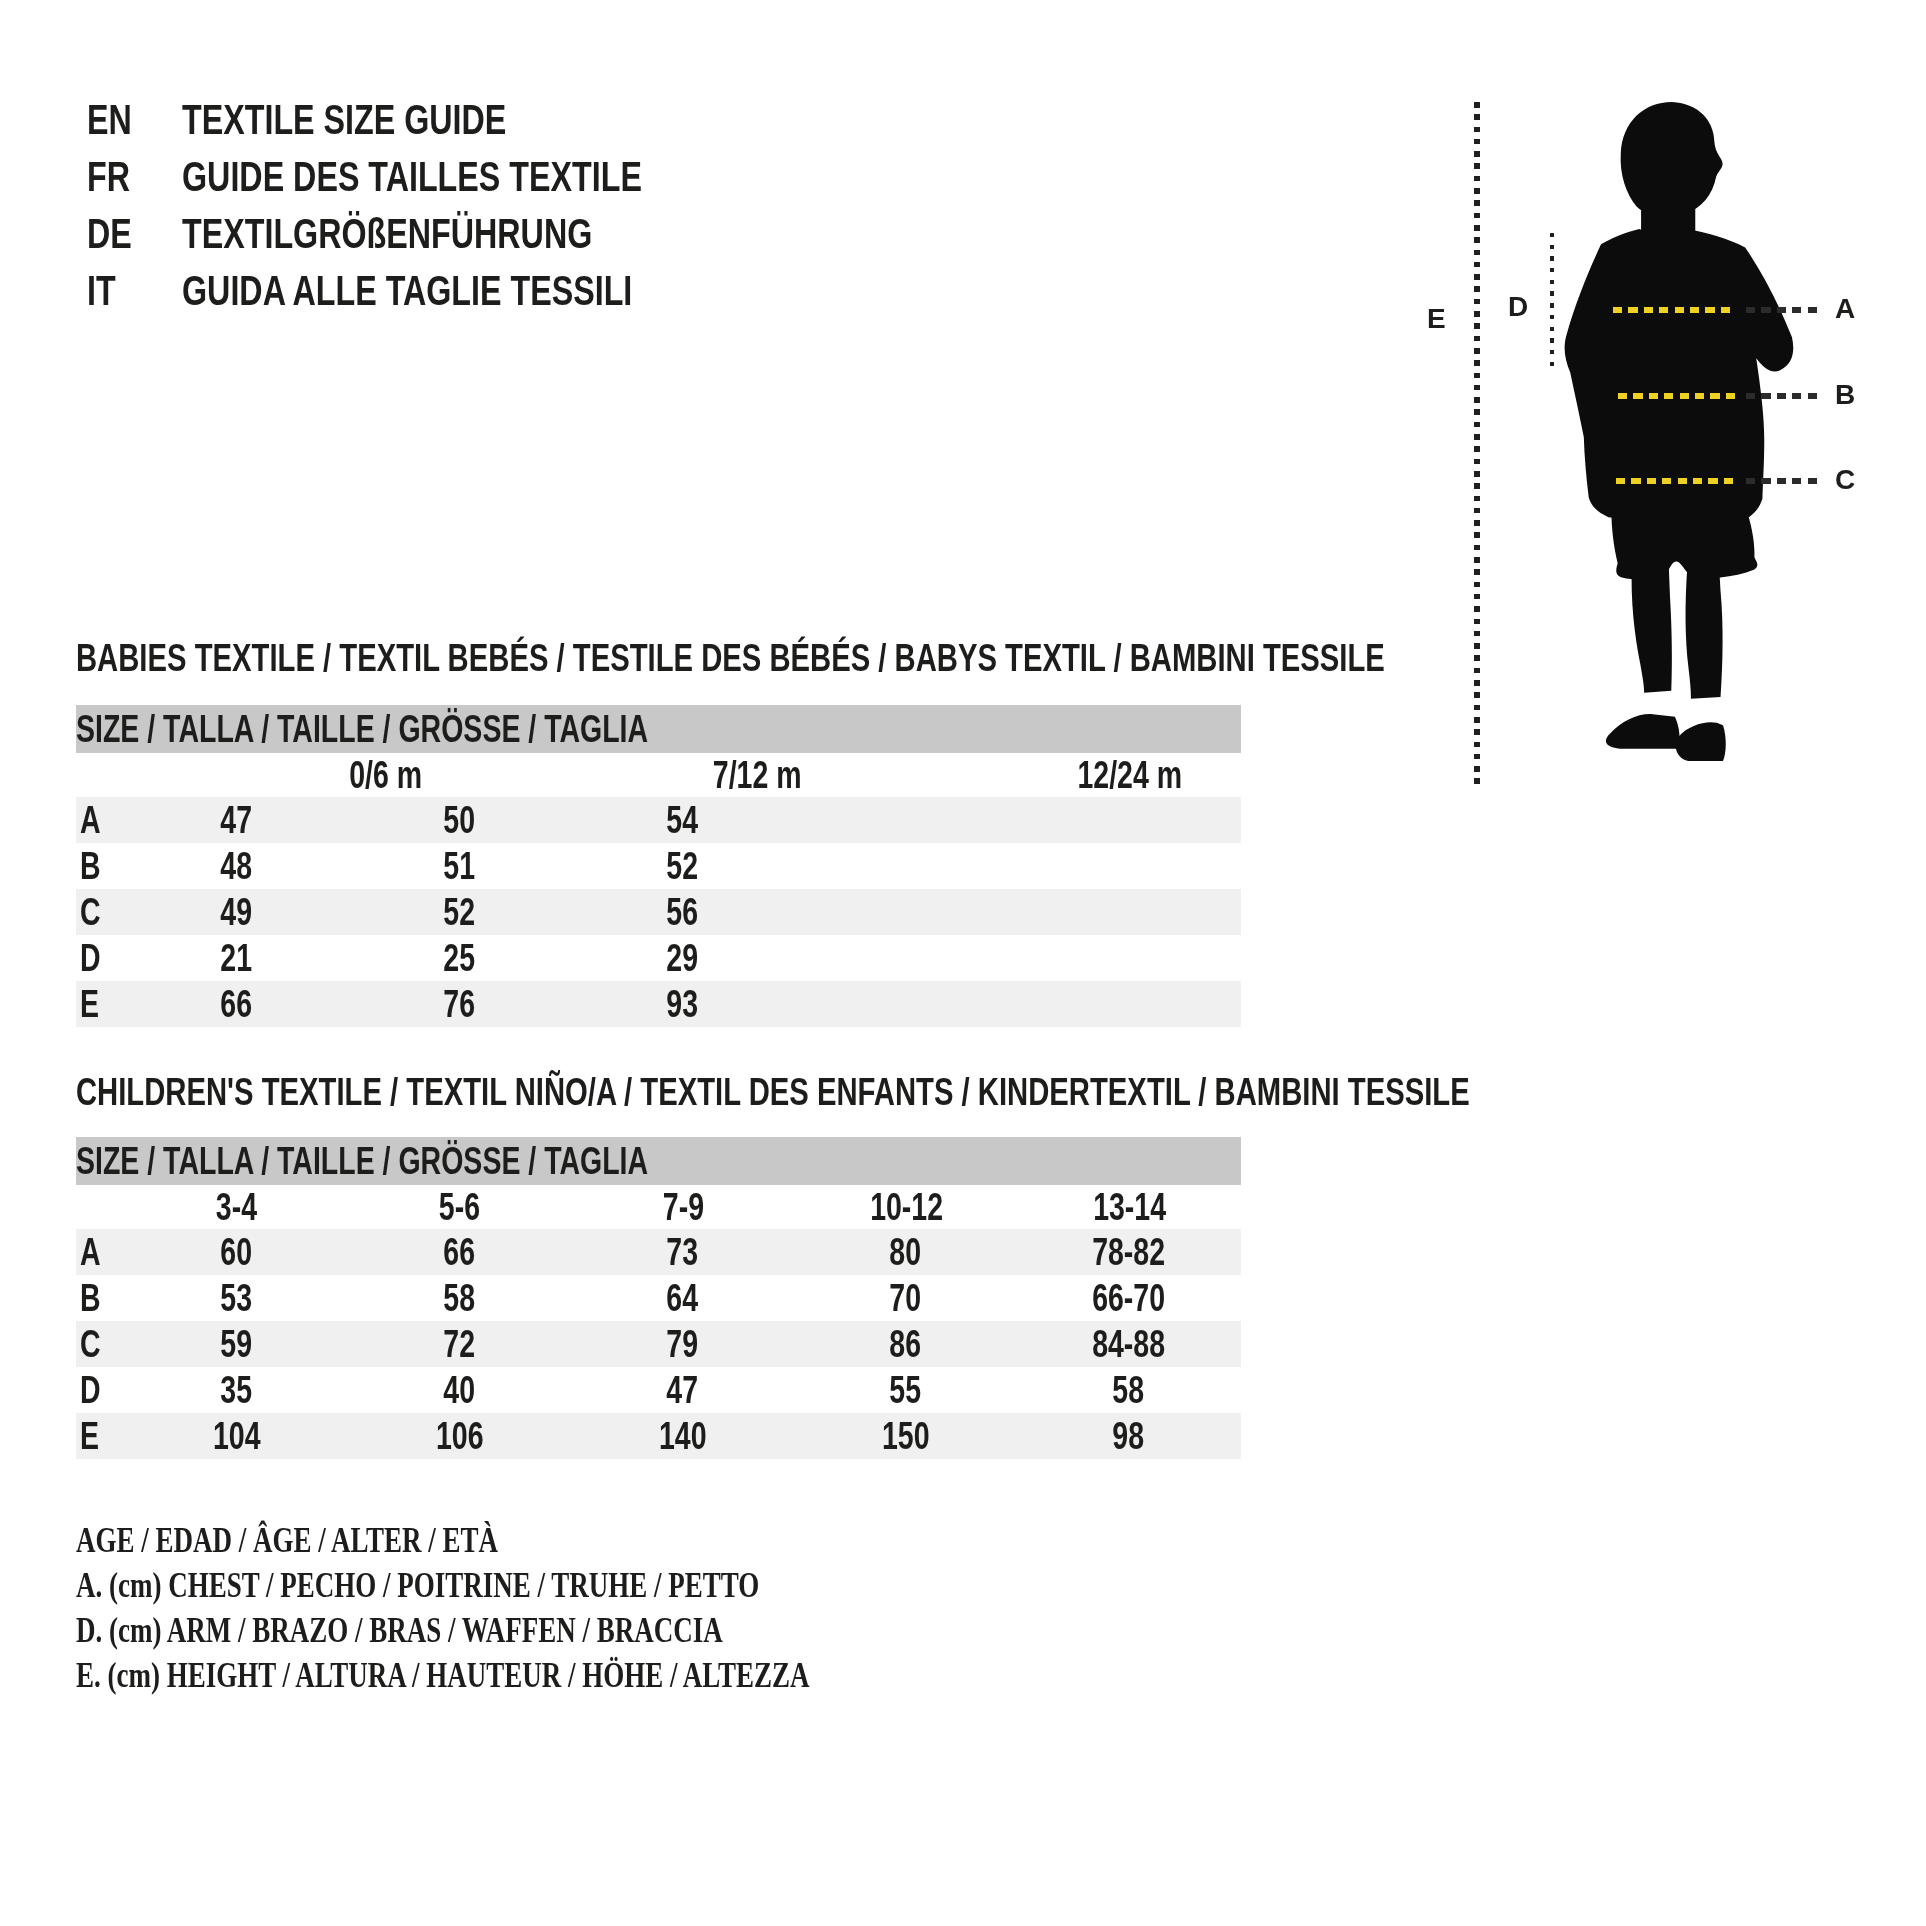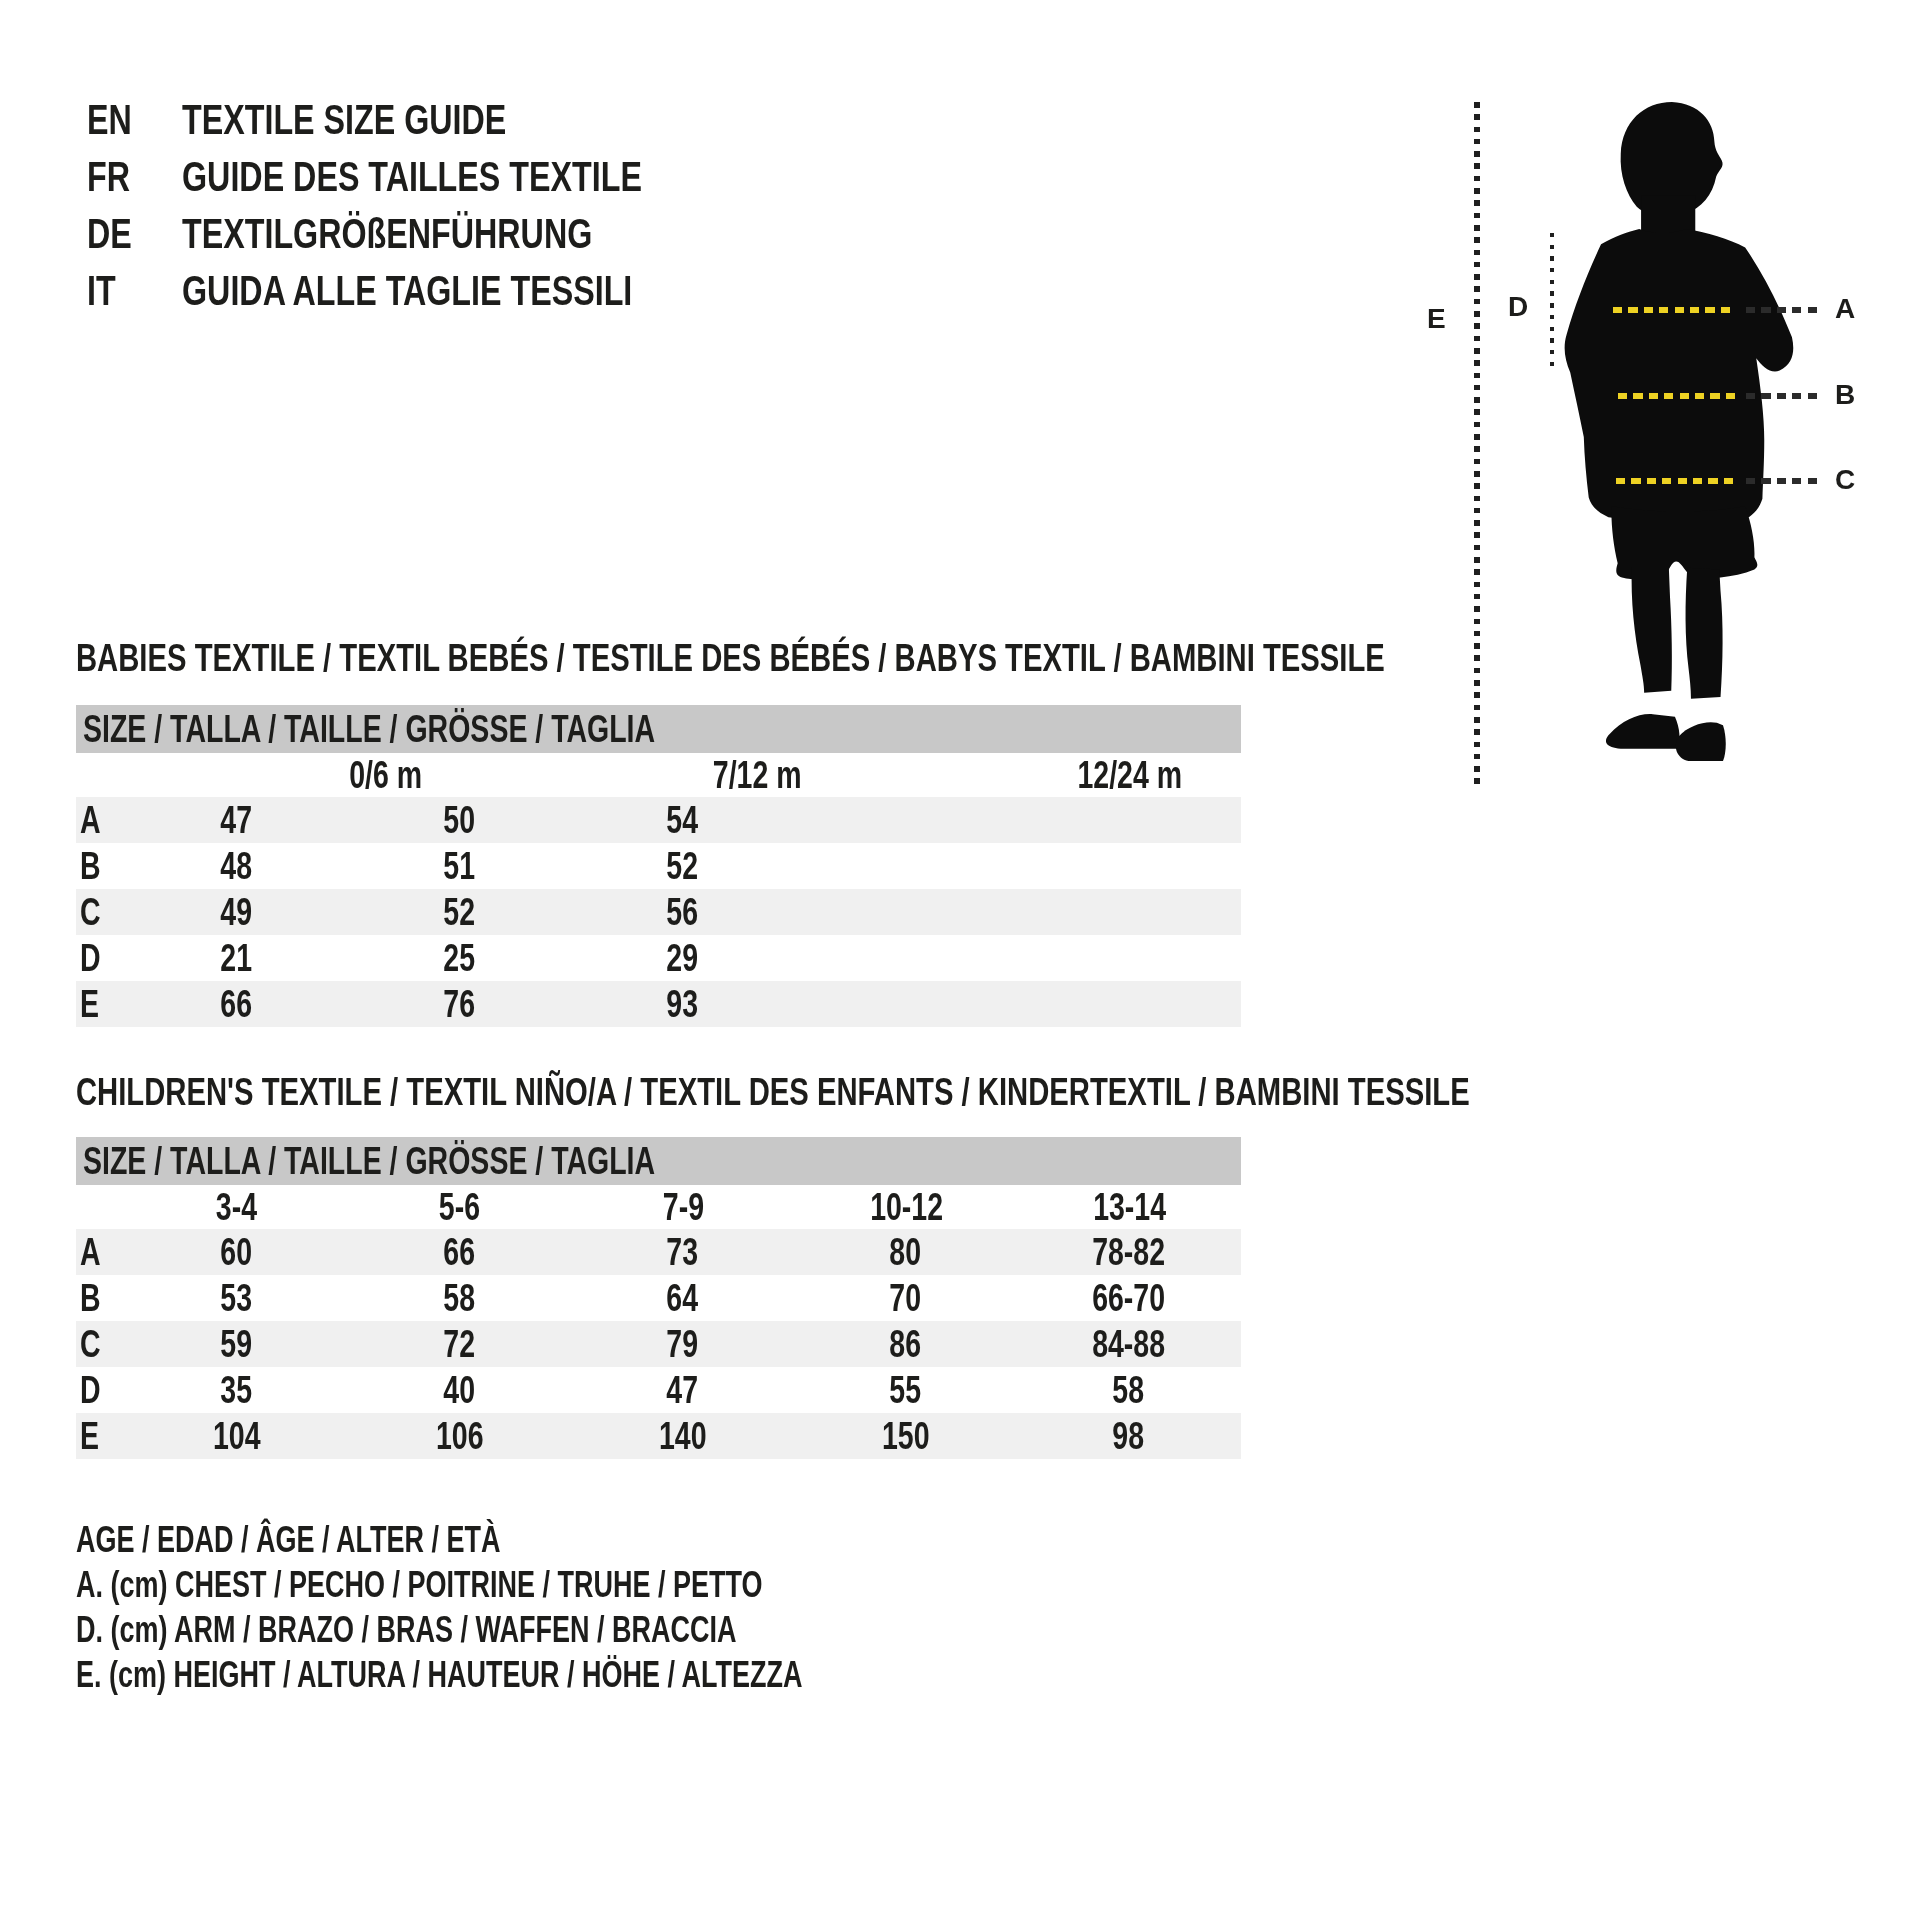--- a/index.html
+++ b/index.html
@@ -22,30 +22,30 @@
 
   
   .sec-title { position:absolute; left:76px; font-size:39px; font-weight:bold; line-height:39px; }
   .title-babies   { top:638px;text-decoration:underline; }
   .title-children { top:1072px; }
 
   
   .tbl { position:absolute; left:76px; width:1165px; font-size:38px; font-weight:bold; }
   .tbl-babies   { top:705px; }
   .tbl-children { top:1137px; }
-  .tbl-bar { height:48px; background:#c8c8c8; display:flex; align-items:center; padding-left:7px; box-sizing:border-box; }
+  .tbl-bar { height:48px; background:#c8c8c8; display:flex; align-items:center; padding-left:0; box-sizing:border-box; }
   .tbl-hdr { height:44px; display:flex; align-items:center;justify-content:space-between; }
   .tbl-row { height:46px; display:flex; align-items:center; }
   .tbl-row.striped { background:#f0f0f0; }
   .cell-label { flex:0 0 49px; width:49px; padding-left:3.7px; box-sizing:border-box; }
   .cell { flex:0 0 223px; width:223px; text-align:center; }
 
   
   .legend { position:absolute; left:76px; top:1517px; font-size:36px; font-weight:bold; }
-  .legend-line { height:45px; display:flex; align-items:center; }
+  .legend-line { height:45px; display:flex; align-items:center;font-family:Liberation Serif, serif; }
 
   
   .fig-label { position:absolute; font-size:28px; font-weight:bold; line-height:28px; }
   .dash-yellow { position:absolute; height:5.5px;
     background:repeating-linear-gradient(to right,#eed223 0 9.2px,transparent 9.2px 15.4px); }
   .dash-dark { position:absolute; height:5.5px;
     background:repeating-linear-gradient(to right,#2b2b2b 0 9.2px,transparent 9.2px 15.4px); }
   .dot-v { position:absolute; width:5.5px;
     background:repeating-linear-gradient(to bottom,#1f1f1f 0 5.5px,transparent 5.5px 12.3px); }
   .dot-v.thin { width:4.3px;

